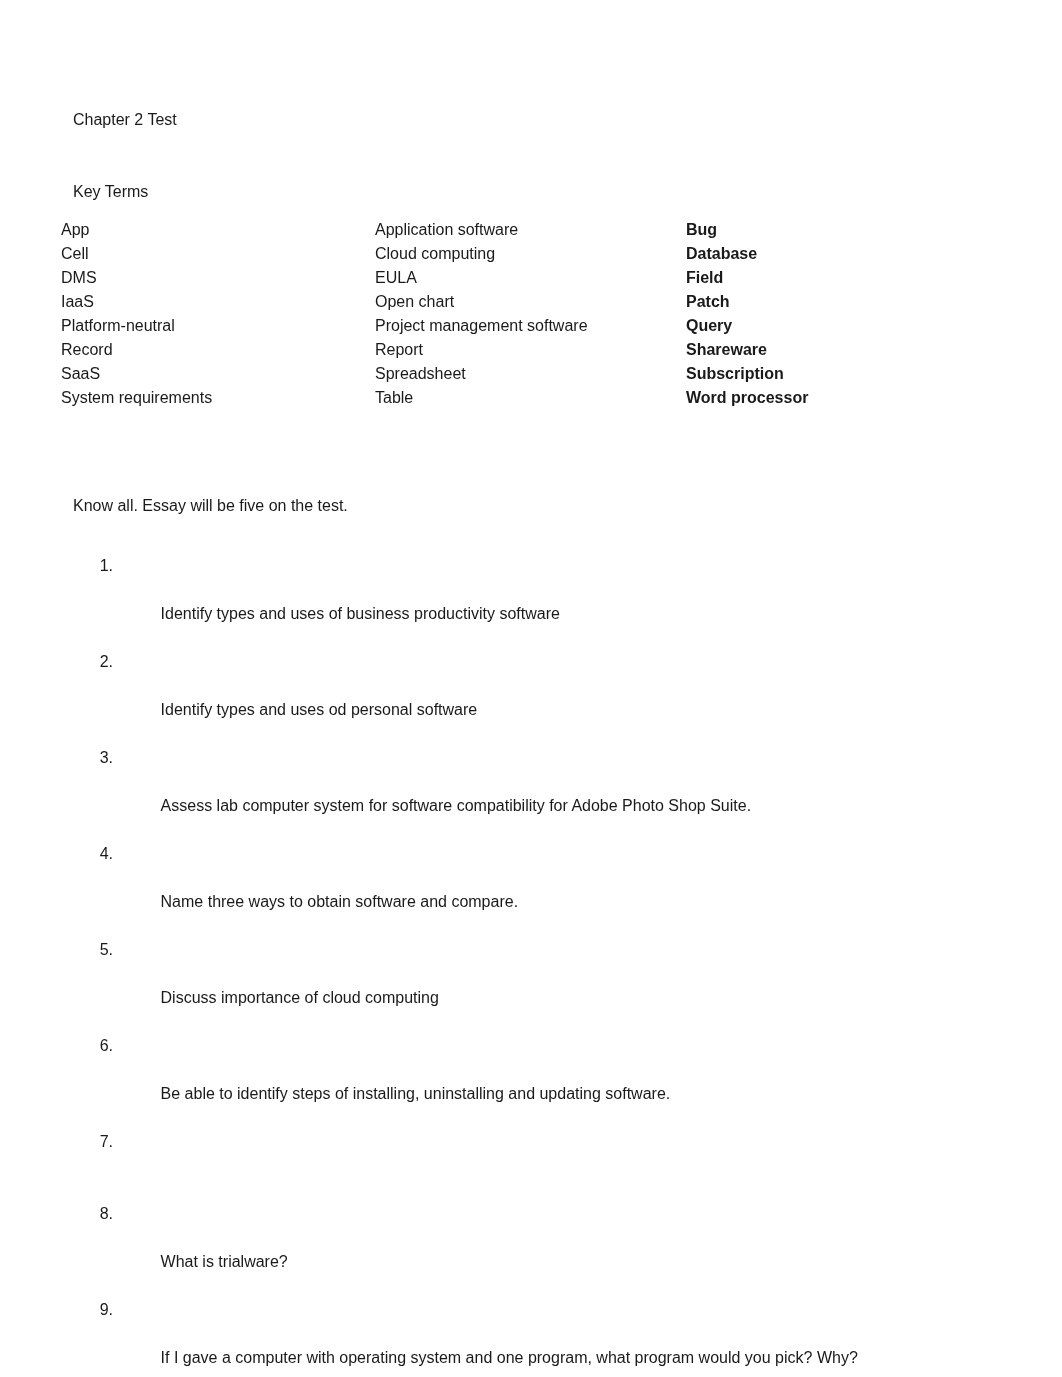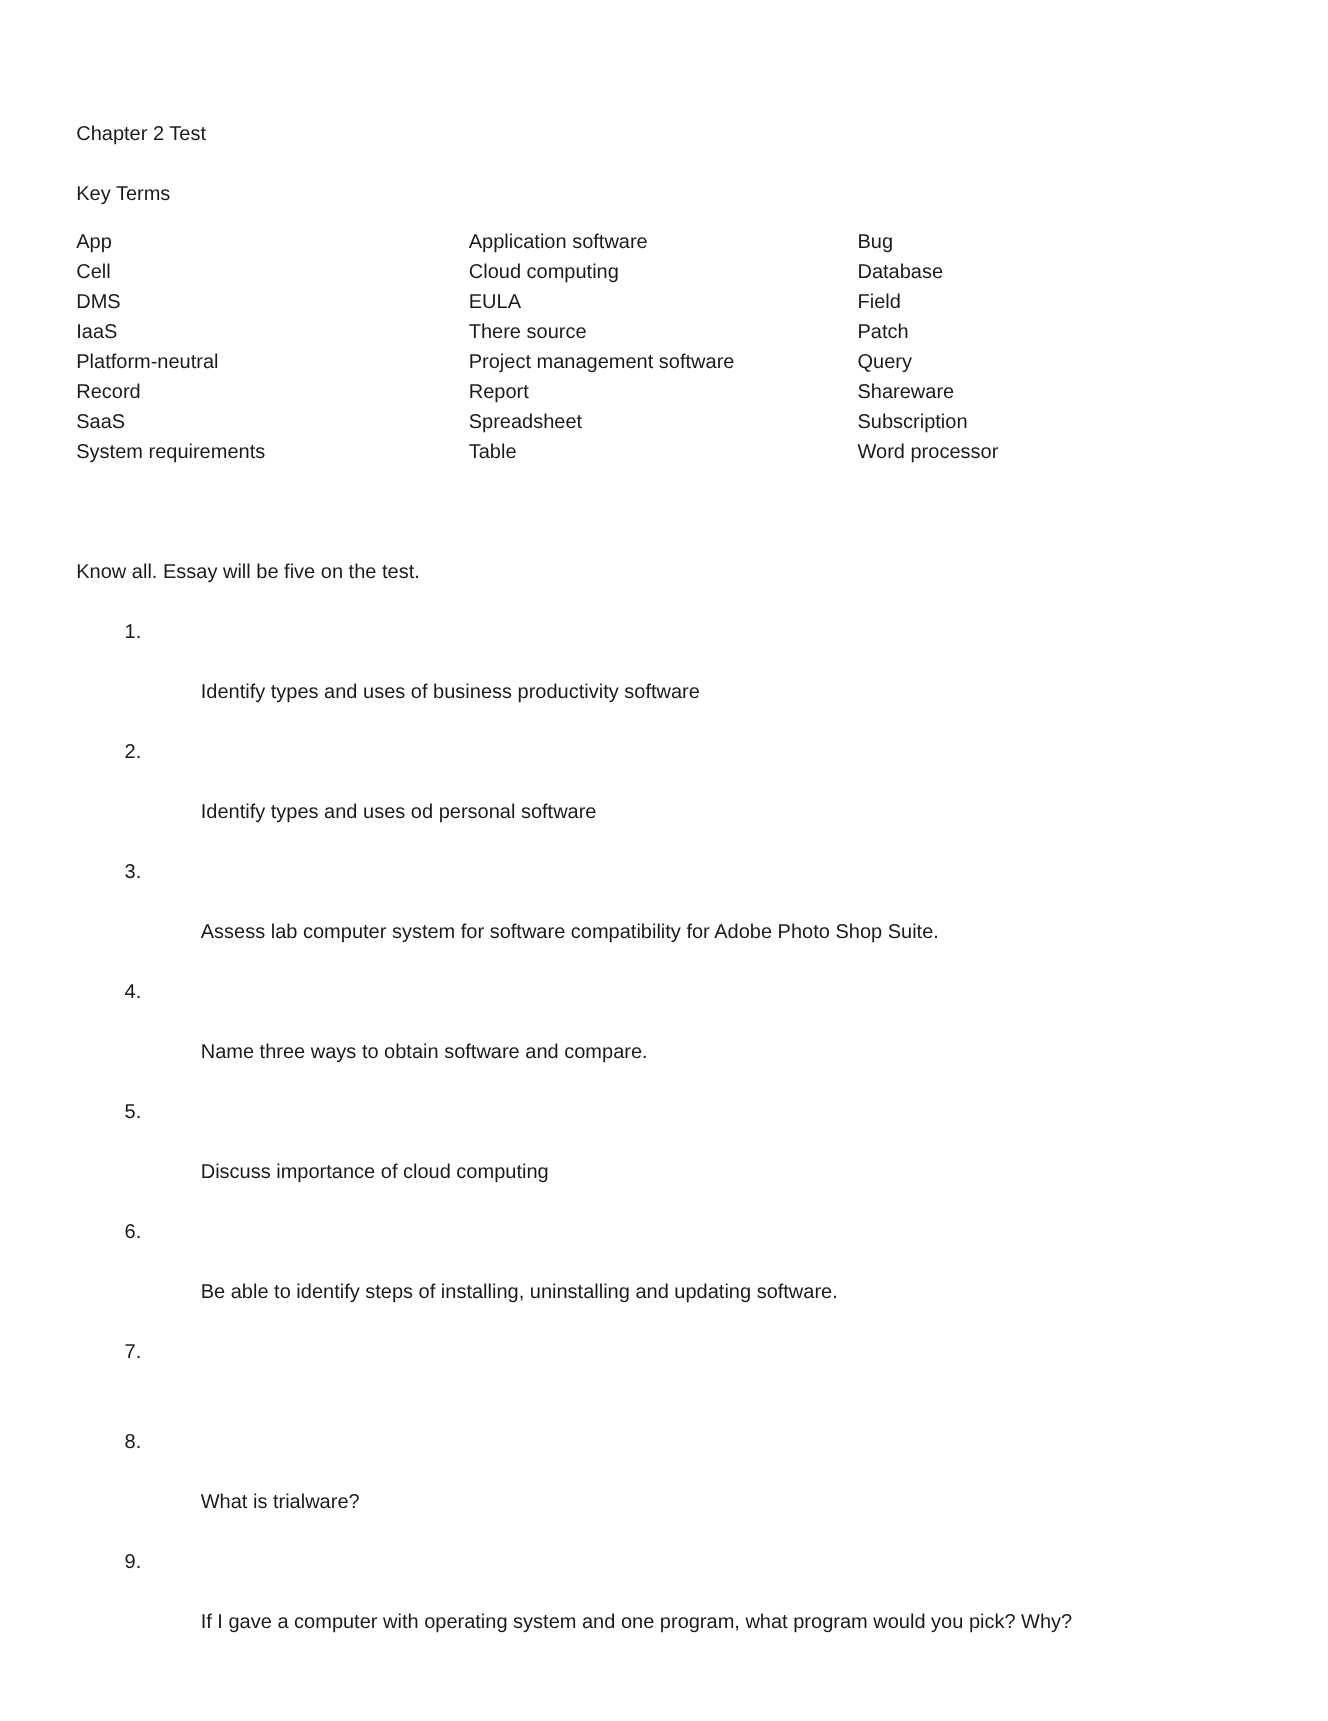--- a/index.html
+++ b/index.html
@@ -29,21 +29,21 @@
   .doc-body {
     position: absolute;
     left: 61px;
     top: 96px;
     width: 940px;
     font-size: 16px;
     line-height: 24px;
   }
 
   .para {
-    margin: 0;
+    margin: 12px;
     padding: 0;
     line-height: 24px;
     white-space: pre-wrap;
   }
 
   .spacer {
     height: 24px;
     line-height: 24px;
   }
   .spacer-3 {
@@ -60,21 +60,21 @@
   .terms-table td {
     padding: 0;
     margin: 0;
     vertical-align: top;
     line-height: 24px;
     font-size: 16px;
     height: 24px;
   }
   .col-1 { width: 314px; }
   .col-2 { width: 311px; }
-  .col-3 { width: 235px; }
+  .col-3 { width: 235px; font-weight: bold; }
 
   
   .qlist {
     margin: 0;
     padding: 0;
     list-style: none;
     counter-reset: qnum;
   }
   .qlist li {
     position: relative;
@@ -118,21 +118,21 @@
           <td class="col-2">Cloud computing</td>
           <td class="col-3">Database</td>
         </tr>
         <tr>
           <td class="col-1">DMS</td>
           <td class="col-2">EULA</td>
           <td class="col-3">Field</td>
         </tr>
         <tr>
           <td class="col-1">IaaS</td>
-          <td class="col-2">There source</td>
+          <td class="col-2">Open chart</td>
           <td class="col-3">Patch</td>
         </tr>
         <tr>
           <td class="col-1">Platform-neutral</td>
           <td class="col-2">Project management software</td>
           <td class="col-3">Query</td>
         </tr>
         <tr>
           <td class="col-1">Record</td>
           <td class="col-2">Report</td>

